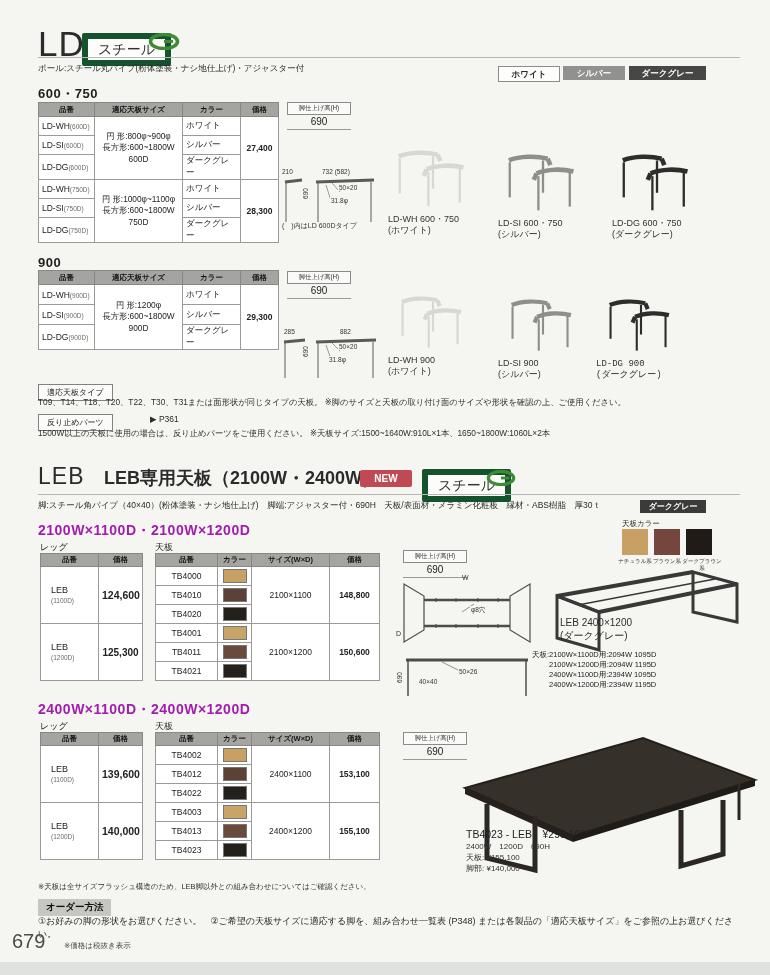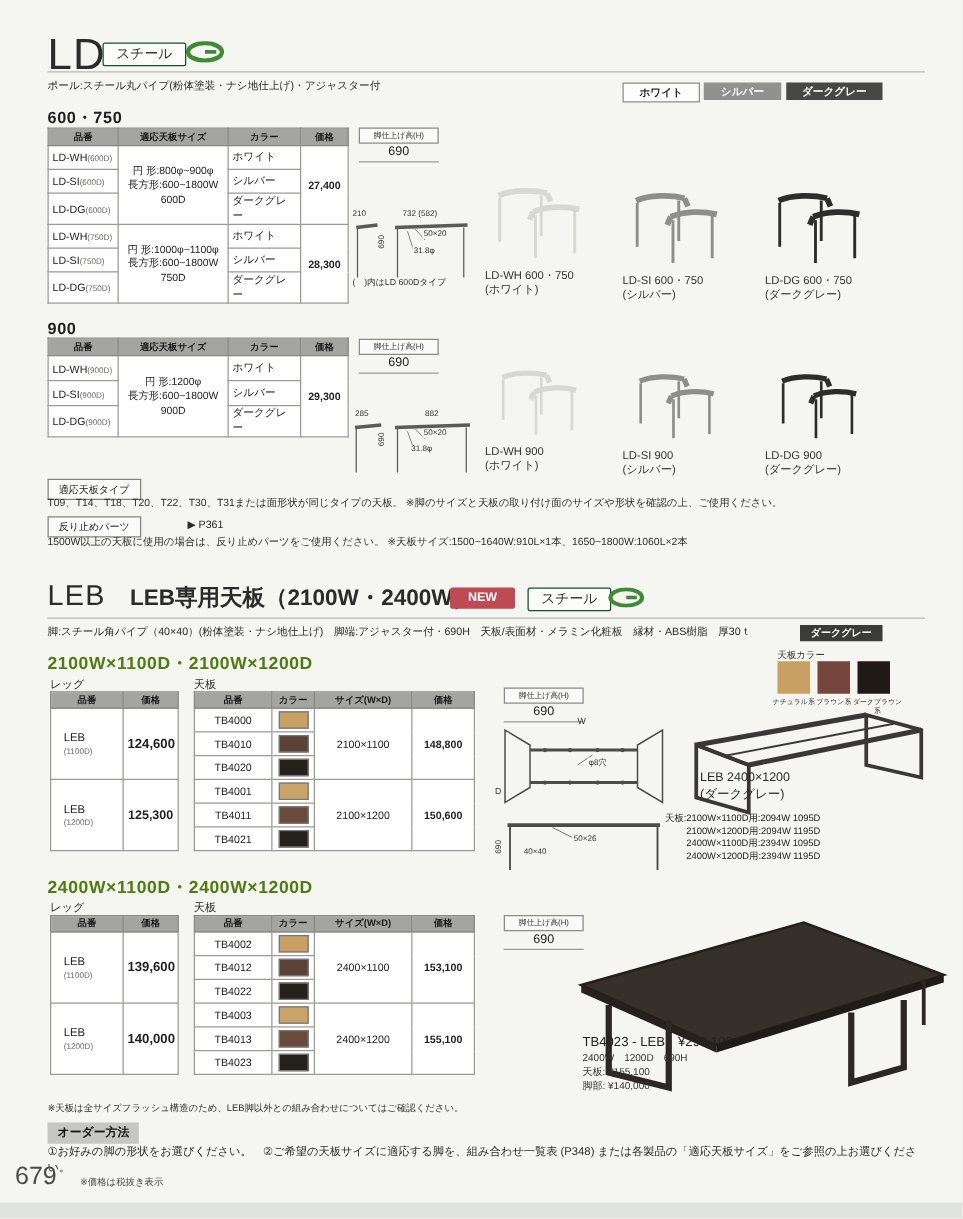--- a/index.html
+++ b/index.html
@@ -1,25 +1,25 @@
 <!DOCTYPE html>
 <html><head>
 <meta charset="utf-8">
 <style>
   html,body{margin:0;padding:0;background:#e9e9e6;}
   .page{position:relative;width:770px;height:975px;background:#f5f5f1;
         font-family:"Liberation Sans","DejaVu Sans",sans-serif;color:#2a2a2a;overflow:hidden;}
   .abs{position:absolute;}
   .rule{position:absolute;height:1px;background:#b8b8b4;}
   .bigtitle{font-size:35px;letter-spacing:1px;color:#2b2b2b;}
-  .badge-box{border:1px solid #14532d;background:#fcfcfa;font-size:11px;color:#333;
+  .badge-box{border:6px solid #14532d;background:#fcfcfa;font-size:14px;color:#333;
              padding:2px 10px;border-radius:2px;display:inline-block;line-height:1.2;}
   .chip{font-size:8.5px;font-weight:bold;text-align:center;line-height:14px;height:14px;}
   .h2{font-size:13px;font-weight:bold;color:#1e1e1e;letter-spacing:.5px;}
-  .h2b{font-size:14px;font-weight:bold;color:#4d7c0f;letter-spacing:.5px;}
+  .h2b{font-size:14px;font-weight:bold;color:#a21caf;letter-spacing:.5px;}
   table.cat{border-collapse:collapse;background:#fff;table-layout:fixed;}
   table.cat th{background:#a4a4a1;border:1px solid #878783;font-weight:bold;font-size:7.5px;
                padding:0;color:#161616;}
   table.cat td{border:1px solid #9a9a96;font-size:8.5px;padding:0 3px;color:#222;background:#fff;
                overflow:hidden;}
   td.shade{background:#ecece9;}
   td.prc{font-weight:bold;font-size:11px;text-align:center;}
   td.ctr{text-align:center;}
   .sub{font-size:6.5px;color:#6b6b68;}
   .size div{line-height:1.35;text-align:center;font-size:8.3px;}
@@ -276,21 +276,21 @@
         <path d="M9,22 L9,60" stroke-width="2.5"></path>
           <path d="M45,20 L45,55" stroke-width="2.5"></path>
         <path d="M38,34 C50,29 66,29 78,32" stroke-width="5"></path>
           <path d="M38,34 l-3,7" stroke-width="5"></path>
         <path d="M40,37 L40,74" stroke-width="2.5"></path>
           <path d="M74,33 L74,70" stroke-width="2.5"></path>
       </g>
     </svg>
     <div class="pcap"><span>LD-SI 900</span><br><span>(シルバー)</span></div>
   </div>
-  <div class="abs" style="left:612px;top:288px;width:100px;">
+  <div class="abs" style="left:596px;top:288px;width:100px;font-family:Liberation Mono, monospace;">
     <svg width="90" height="66" viewBox="0 0 90 78">
       <g fill="none" stroke="#2d2d2b">
         <path d="M8,20 C20,15 38,15 50,18" stroke-width="5"></path>
           <path d="M50,18 l3,7" stroke-width="5"></path>
         <path d="M9,22 L9,60" stroke-width="2.5"></path>
           <path d="M45,20 L45,55" stroke-width="2.5"></path>
         <path d="M38,34 C50,29 66,29 78,32" stroke-width="5"></path>
           <path d="M38,34 l-3,7" stroke-width="5"></path>
         <path d="M40,37 L40,74" stroke-width="2.5"></path>
           <path d="M74,33 L74,70" stroke-width="2.5"></path>

